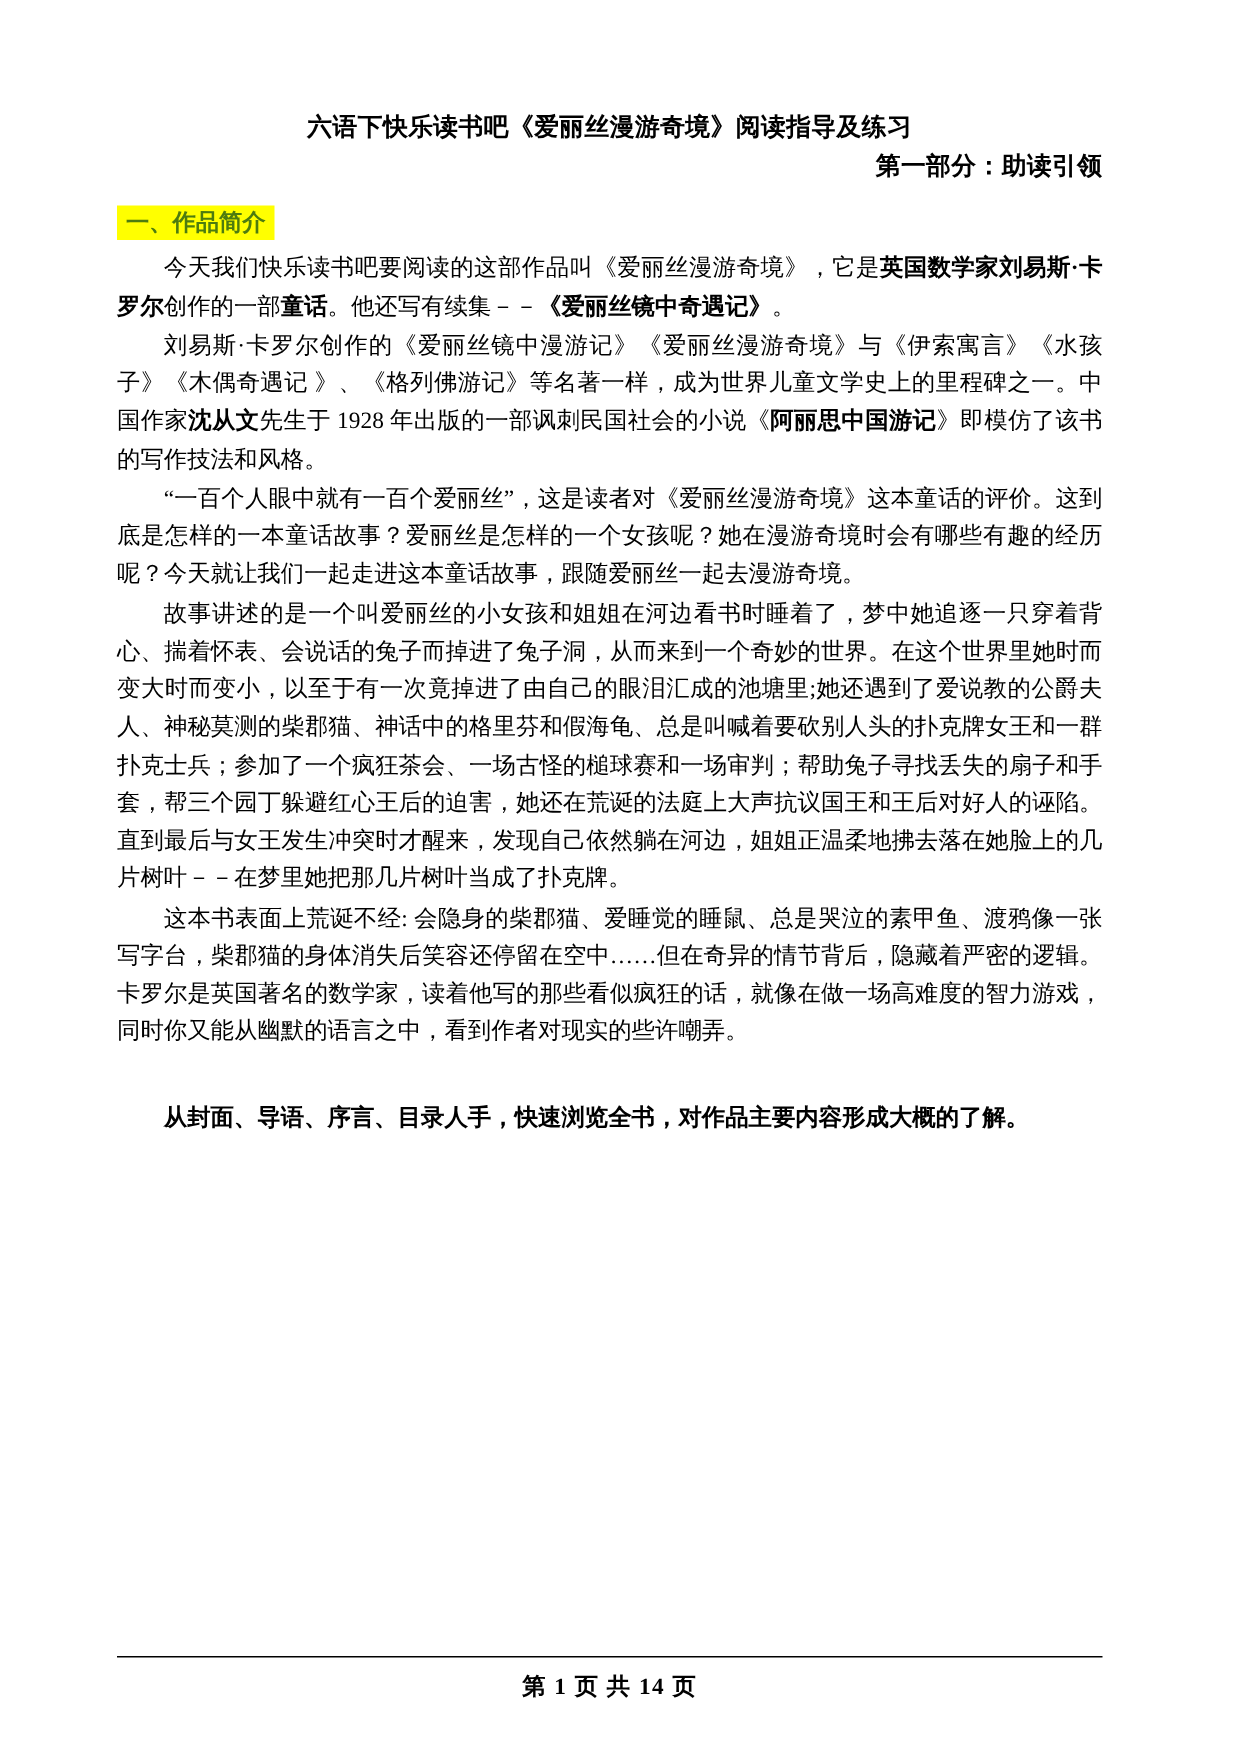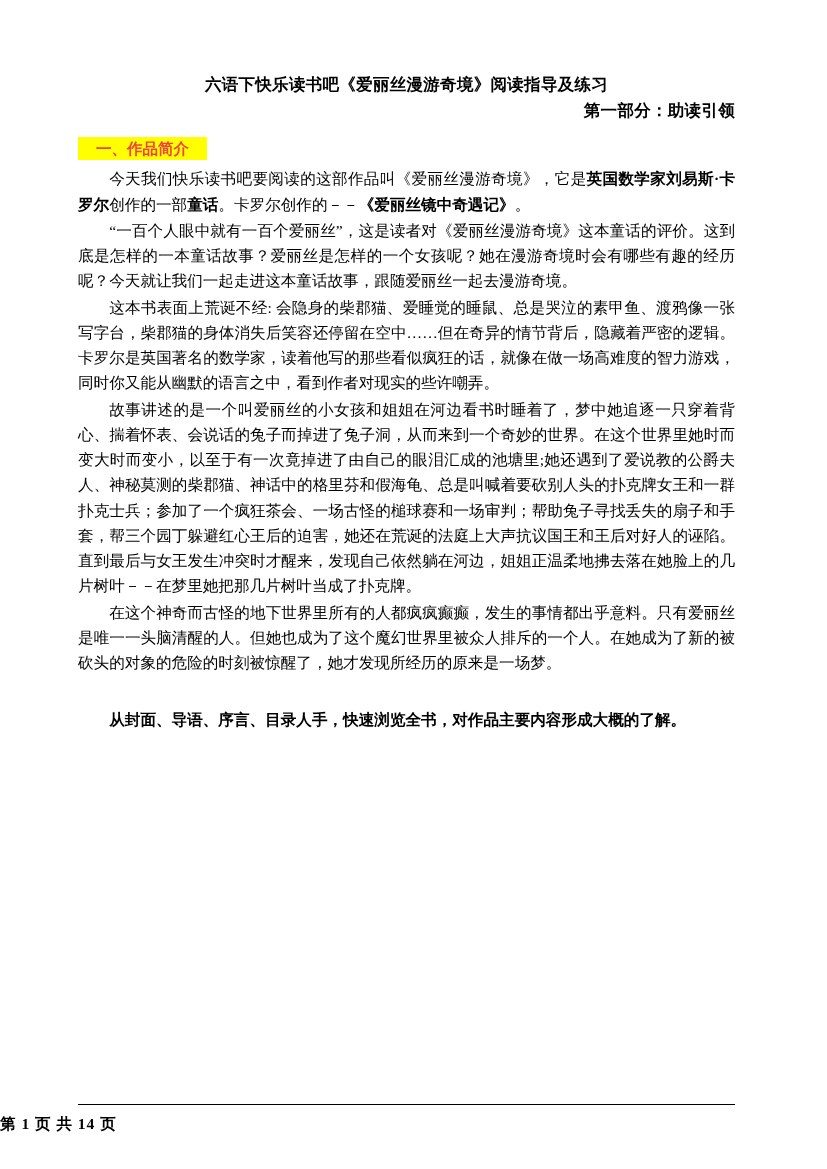--- a/index.html
+++ b/index.html
@@ -34,25 +34,25 @@
     text-align: right;
     font-weight: bold;
     font-size: 16.5px;
     line-height: 1.55;
     letter-spacing: 0.3px;
     margin-bottom: 6px;
   }
   .section-head {
     display: inline-block;
     background: #ffff00;
-    color: #ef4444;
+    color: #4d7c0f;
     font-weight: bold;
     font-size: 15.5px;
     line-height: 1.5;
-    padding: 0 18px;
+    padding: 0 6px;
     margin: 8px 0 4px 0;
   }
   .section-head-wrap {
     margin: 6px 0 2px 0;
   }
   p.para {
     margin: 0 0 1px 0;
     font-size: 15.6px;
     line-height: 1.62;
     text-align: justify;
@@ -64,21 +64,21 @@
     margin-top: 32px;
   }
   .b {
     font-weight: bold;
   }
   .footer {
     position: absolute;
     left: 0;
     right: 0;
     bottom: 34px;
-    text-align: left;
+    text-align: center;
     font-weight: bold;
     font-size: 15.5px;
     letter-spacing: 1px;
   }
   .footer-rule {
     position: absolute;
     left: 78px;
     right: 78px;
     bottom: 64px;
     border-bottom: 1px solid #000000;
@@ -90,24 +90,24 @@
 
 <div class="page">
 
   <div class="doc-title">六语下快乐读书吧《爱丽丝漫游奇境》阅读指导及练习</div>
   <div class="doc-subtitle">第一部分：助读引领</div>
 
   <div class="section-head-wrap">
     <span class="section-head">一、作品简介</span>
   </div>
 
-  <p class="para"><span>今天我们快乐读书吧要阅读的这部作品叫《爱丽丝漫游奇境》，它是</span><span class="b">英国数学家刘易斯·卡罗尔</span><span>创作的一部</span><span class="b">童话</span><span>。卡罗尔创作的－－</span><span class="b">《爱丽丝镜中奇遇记》</span><span>。</span></p>
+  <p class="para"><span>今天我们快乐读书吧要阅读的这部作品叫《爱丽丝漫游奇境》，它是</span><span class="b">英国数学家刘易斯·卡罗尔</span><span>创作的一部</span><span class="b">童话</span><span>。他还写有续集－－</span><span class="b">《爱丽丝镜中奇遇记》</span><span>。</span></p>
+  <p class="para"><span>刘易斯·卡罗尔创作的《爱丽丝镜中漫游记》《爱丽丝漫游奇境》与《伊索寓言》《水孩子》《木偶奇遇记 》、《格列佛游记》等名著一样，成为世界儿童文学史上的里程碑之一。中国作家</span><span class="b">沈从文</span><span>先生于 1928 年出版的一部讽刺民国社会的小说《</span><span class="b">阿丽思中国游记</span><span>》即模仿了该书的写作技法和风格。</span></p>
   <p class="para"><span>“一百个人眼中就有一百个爱丽丝”，这是读者对《爱丽丝漫游奇境》这本童话的评价。这到底是怎样的一本童话故事？爱丽丝是怎样的一个女孩呢？她在漫游奇境时会有哪些有趣的经历呢？今天就让我们一起走进这本童话故事，跟随爱丽丝一起去漫游奇境。</span></p>
+  <p class="para"><span>故事讲述的是一个叫爱丽丝的小女孩和姐姐在河边看书时睡着了，梦中她追逐一只穿着背心、揣着怀表、会说话的兔子而掉进了兔子洞，从而来到一个奇妙的世界。在这个世界里她时而变大时而变小，以至于有一次竟掉进了由自己的眼泪汇成的池塘里;她还遇到了爱说教的公爵夫人、神秘莫测的柴郡猫、神话中的格里芬和假海龟、总是叫喊着要砍别人头的扑克牌女王和一群扑克士兵；参加了一个疯狂茶会、一场古怪的槌球赛和一场审判；帮助兔子寻找丢失的扇子和手套，帮三个园丁躲避红心王后的迫害，她还在荒诞的法庭上大声抗议国王和王后对好人的诬陷。直到最后与女王发生冲突时才醒来，发现自己依然躺在河边，姐姐正温柔地拂去落在她脸上的几片树叶－－在梦里她把那几片树叶当成了扑克牌。</span></p>
   <p class="para"><span>这本书表面上荒诞不经: 会隐身的柴郡猫、爱睡觉的睡鼠、总是哭泣的素甲鱼、渡鸦像一张写字台，柴郡猫的身体消失后笑容还停留在空中……但在奇异的情节背后，隐藏着严密的逻辑。卡罗尔是英国著名的数学家，读着他写的那些看似疯狂的话，就像在做一场高难度的智力游戏，同时你又能从幽默的语言之中，看到作者对现实的些许嘲弄。</span></p>
-  <p class="para"><span>故事讲述的是一个叫爱丽丝的小女孩和姐姐在河边看书时睡着了，梦中她追逐一只穿着背心、揣着怀表、会说话的兔子而掉进了兔子洞，从而来到一个奇妙的世界。在这个世界里她时而变大时而变小，以至于有一次竟掉进了由自己的眼泪汇成的池塘里;她还遇到了爱说教的公爵夫人、神秘莫测的柴郡猫、神话中的格里芬和假海龟、总是叫喊着要砍别人头的扑克牌女王和一群扑克士兵；参加了一个疯狂茶会、一场古怪的槌球赛和一场审判；帮助兔子寻找丢失的扇子和手套，帮三个园丁躲避红心王后的迫害，她还在荒诞的法庭上大声抗议国王和王后对好人的诬陷。直到最后与女王发生冲突时才醒来，发现自己依然躺在河边，姐姐正温柔地拂去落在她脸上的几片树叶－－在梦里她把那几片树叶当成了扑克牌。</span></p>
-  <p class="para"><span>在这个神奇而古怪的地下世界里所有的人都疯疯癫癫，发生的事情都出乎意料。只有爱丽丝是唯一一头脑清醒的人。但她也成为了这个魔幻世界里被众人排斥的一个人。在她成为了新的被砍头的对象的危险的时刻被惊醒了，她才发现所经历的原来是一场梦。</span></p>
 
 
   <p class="para bold-all"><span class="b">从封面、导语、序言、目录人手，快速浏览全书，对作品主要内容形成大概的了解。</span></p>
 
   <div class="footer-rule"></div>
   <div class="footer">第 1 页 共 14 页</div>
 </div>
 
 </body></html>

